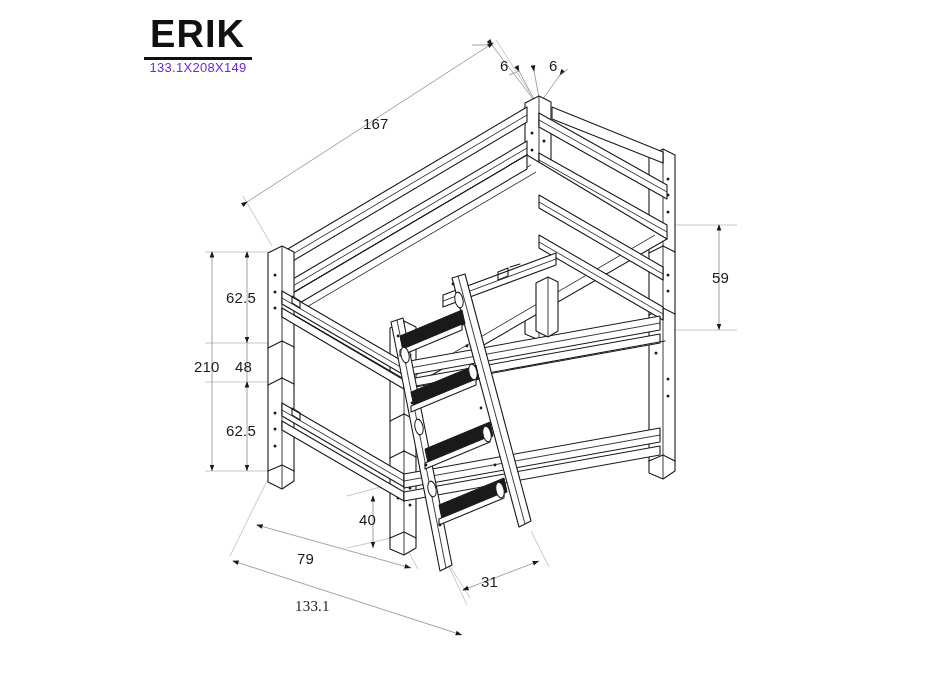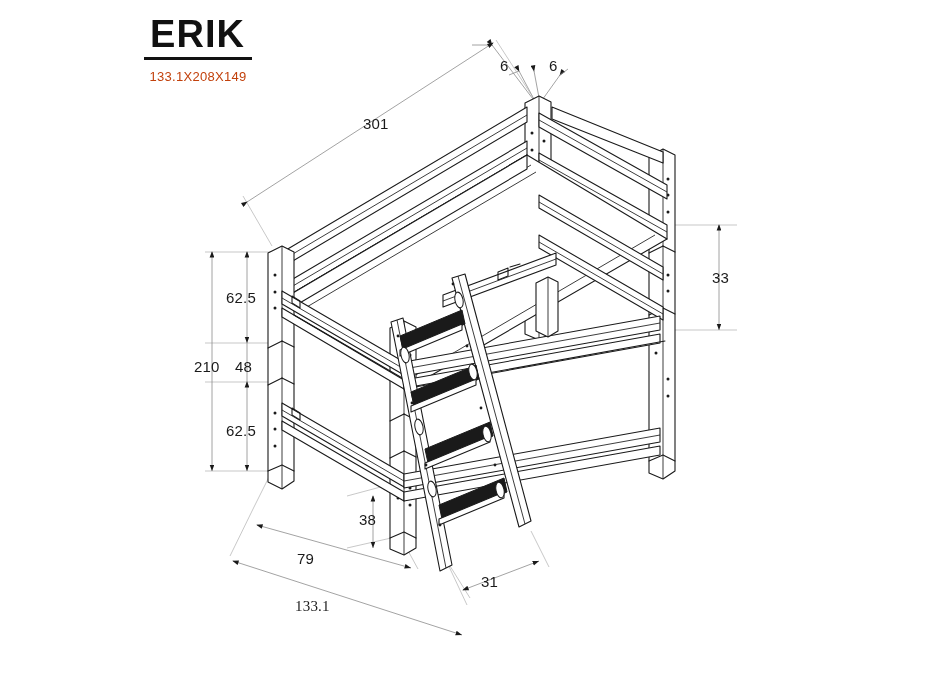--- a/index.html
+++ b/index.html
@@ -11,21 +11,21 @@
   #sheet{position:absolute;left:0;top:3px;width:928px;height:686px;text-align:center;}
   .title-block{position:absolute;left:143px;top:12px;}
   .title-text{
     font-size:38px;font-weight:bold;letter-spacing:1px;line-height:1;
     color:#111;
   }
   .title-rule{
     width:108px;height:3px;background:#111;margin-top:4px;margin-left:1px;
   }
   .subtitle-text{
-    font-size:13px;margin-top:9px;margin-left:1px;color:#c2410c;letter-spacing:.3px;
+    font-size:13px;margin-left:1px;color:#6d28d9;letter-spacing:.3px;
   }
   .dim-label{
     position:absolute;font-size:15px;color:#1a1a1a;white-space:nowrap;
     letter-spacing:.2px;
   }
   svg{position:absolute;left:0;top:0;}
   .ln{fill:none;stroke:#1a1a1a;stroke-width:1.1;stroke-linejoin:round;stroke-linecap:round;}
   .ln-thin{fill:none;stroke:#1a1a1a;stroke-width:0.85;}
   .dimln{fill:none;stroke:#8c8c8c;stroke-width:0.8;}
   .ext{fill:none;stroke:#b0b0b0;stroke-width:0.7;}
@@ -317,24 +317,24 @@
         <path class="ln" d="M268,468 L282,462 L294,468"></path>
         <path class="ln" d="M390,535 L404,529 L416,535"></path>
         <path class="ln" d="M649,458 L663,452 L675,458"></path>
       </g>
 
     </g>
   </svg>
 
   <div class="dim-label" style="left:500px;top:54px;">6</div>
   <div class="dim-label" style="left:549px;top:54px;">6</div>
-  <div class="dim-label" style="left:363px;top:112px;">301</div>
-  <div class="dim-label" style="left:712px;top:266px;">33</div>
+  <div class="dim-label" style="left:363px;top:112px;">167</div>
+  <div class="dim-label" style="left:712px;top:266px;">59</div>
   <div class="dim-label" style="left:226px;top:286px;">62.5</div>
   <div class="dim-label" style="left:194px;top:355px;">210</div>
   <div class="dim-label" style="left:235px;top:355px;">48</div>
   <div class="dim-label" style="left:226px;top:419px;">62.5</div>
-  <div class="dim-label" style="left:359px;top:508px;">38</div>
+  <div class="dim-label" style="left:359px;top:508px;">40</div>
   <div class="dim-label" style="left:297px;top:547px;">79</div>
   <div class="dim-label" style="left:295px;top:595px;font-family:Liberation Serif, serif;">133.1</div>
   <div class="dim-label" style="left:481px;top:570px;">31</div>
 
 </div>
 
 </body></html>

